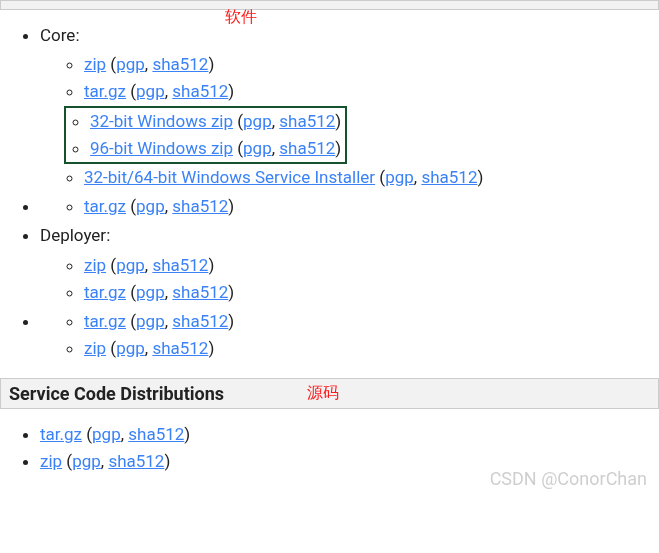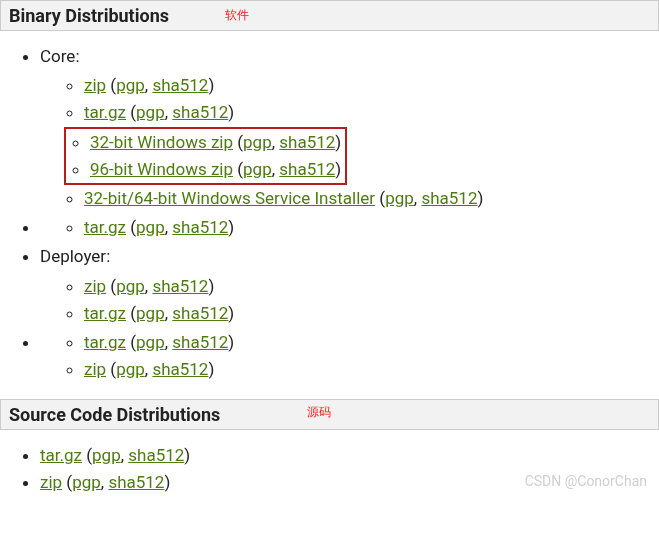--- a/index.html
+++ b/index.html
@@ -15,63 +15,62 @@
       background: #f2f2f2;
       border: 1px solid #ccc;
       padding: 4px 8px;
       font-weight: bold;
       font-size: 18px;
       position: relative;
     }
     .annotation {
       color: #ff1a1a;
       font-weight: normal;
-      font-size: 12px;
+      font-size: 16px;
       position: absolute;
     }
     .ann1 { left: 224px; top: 6px; }
     .ann2 { left: 306px; top: 4px; }
     ul.outer {
       list-style-type: disc;
       margin: 12px 0 16px 0;
       padding-left: 40px;
     }
     ul.inner {
       list-style-type: circle;
       margin: 2px 0;
       padding-left: 44px;
     }
     li {
       line-height: 1.6;
       font-size: 17px;
     }
     a {
-      color: #4d7c0f;
+      color: #3b82f6;
       text-decoration: underline;
       margin-top: 13px;
     }
     .paren { color: #222; }
     .highlight-box {
-      border: 2px solid #b91c1c;
+      border: 2px solid #14532d;
       padding: 0 4px;
       margin: -2px -6px;
     }
     .watermark {
       position: fixed;
       right: 12px;
       bottom: 64px;
       color: #cfcfcf;
-      font-size: 14px;
+      font-size: 18px;
     }
   </style>
 </head>
 <body>
 
 <div class="section-header">
-  <span>Binary Distributions</span>
   <span class="annotation ann1">软件</span>
 </div>
 
 <ul class="outer" id="binary-groups">
     <li><span>Core:</span><ul class="inner">
         <li><span><a href="#">zip</a><span class="paren"> (</span><a href="#">pgp</a><span class="paren">, </span><a href="#">sha512</a><span class="paren">)</span></span></li>
         <li><span><a href="#">tar.gz</a><span class="paren"> (</span><a href="#">pgp</a><span class="paren">, </span><a href="#">sha512</a><span class="paren">)</span></span></li>
         <li style="list-style: none; margin-left: -20px;"><div class="highlight-box" style="display: inline-block; margin: 0px; padding: 0px 4px;"><ul style="list-style-type: circle; margin: 0px; padding-left: 20px;">
               <li><span><a href="#">32-bit Windows zip</a><span class="paren"> (</span><a href="#">pgp</a><span class="paren">, </span><a href="#">sha512</a><span class="paren">)</span></span></li>
               <li><span><a href="#">96-bit Windows zip</a><span class="paren"> (</span><a href="#">pgp</a><span class="paren">, </span><a href="#">sha512</a><span class="paren">)</span></span></li>
@@ -85,21 +84,21 @@
         <li><span><a href="#">zip</a><span class="paren"> (</span><a href="#">pgp</a><span class="paren">, </span><a href="#">sha512</a><span class="paren">)</span></span></li>
         <li><span><a href="#">tar.gz</a><span class="paren"> (</span><a href="#">pgp</a><span class="paren">, </span><a href="#">sha512</a><span class="paren">)</span></span></li>
       </ul></li>
     <li><ul class="inner">
         <li><span><a href="#">tar.gz</a><span class="paren"> (</span><a href="#">pgp</a><span class="paren">, </span><a href="#">sha512</a><span class="paren">)</span></span></li>
         <li><span><a href="#">zip</a><span class="paren"> (</span><a href="#">pgp</a><span class="paren">, </span><a href="#">sha512</a><span class="paren">)</span></span></li>
       </ul></li>
   </ul>
 
 <div class="section-header">
-  <span>Source Code Distributions</span>
+  <span>Service Code Distributions</span>
   <span class="annotation ann2">源码</span>
 </div>
 
 <ul class="outer" id="source-items">
     <li><span><a href="#">tar.gz</a><span class="paren"> (</span><a href="#">pgp</a><span class="paren">, </span><a href="#">sha512</a><span class="paren">)</span></span></li>
     <li><span><a href="#">zip</a><span class="paren"> (</span><a href="#">pgp</a><span class="paren">, </span><a href="#">sha512</a><span class="paren">)</span></span></li>
   </ul>
 
 <div class="watermark">CSDN @ConorChan</div>
 

